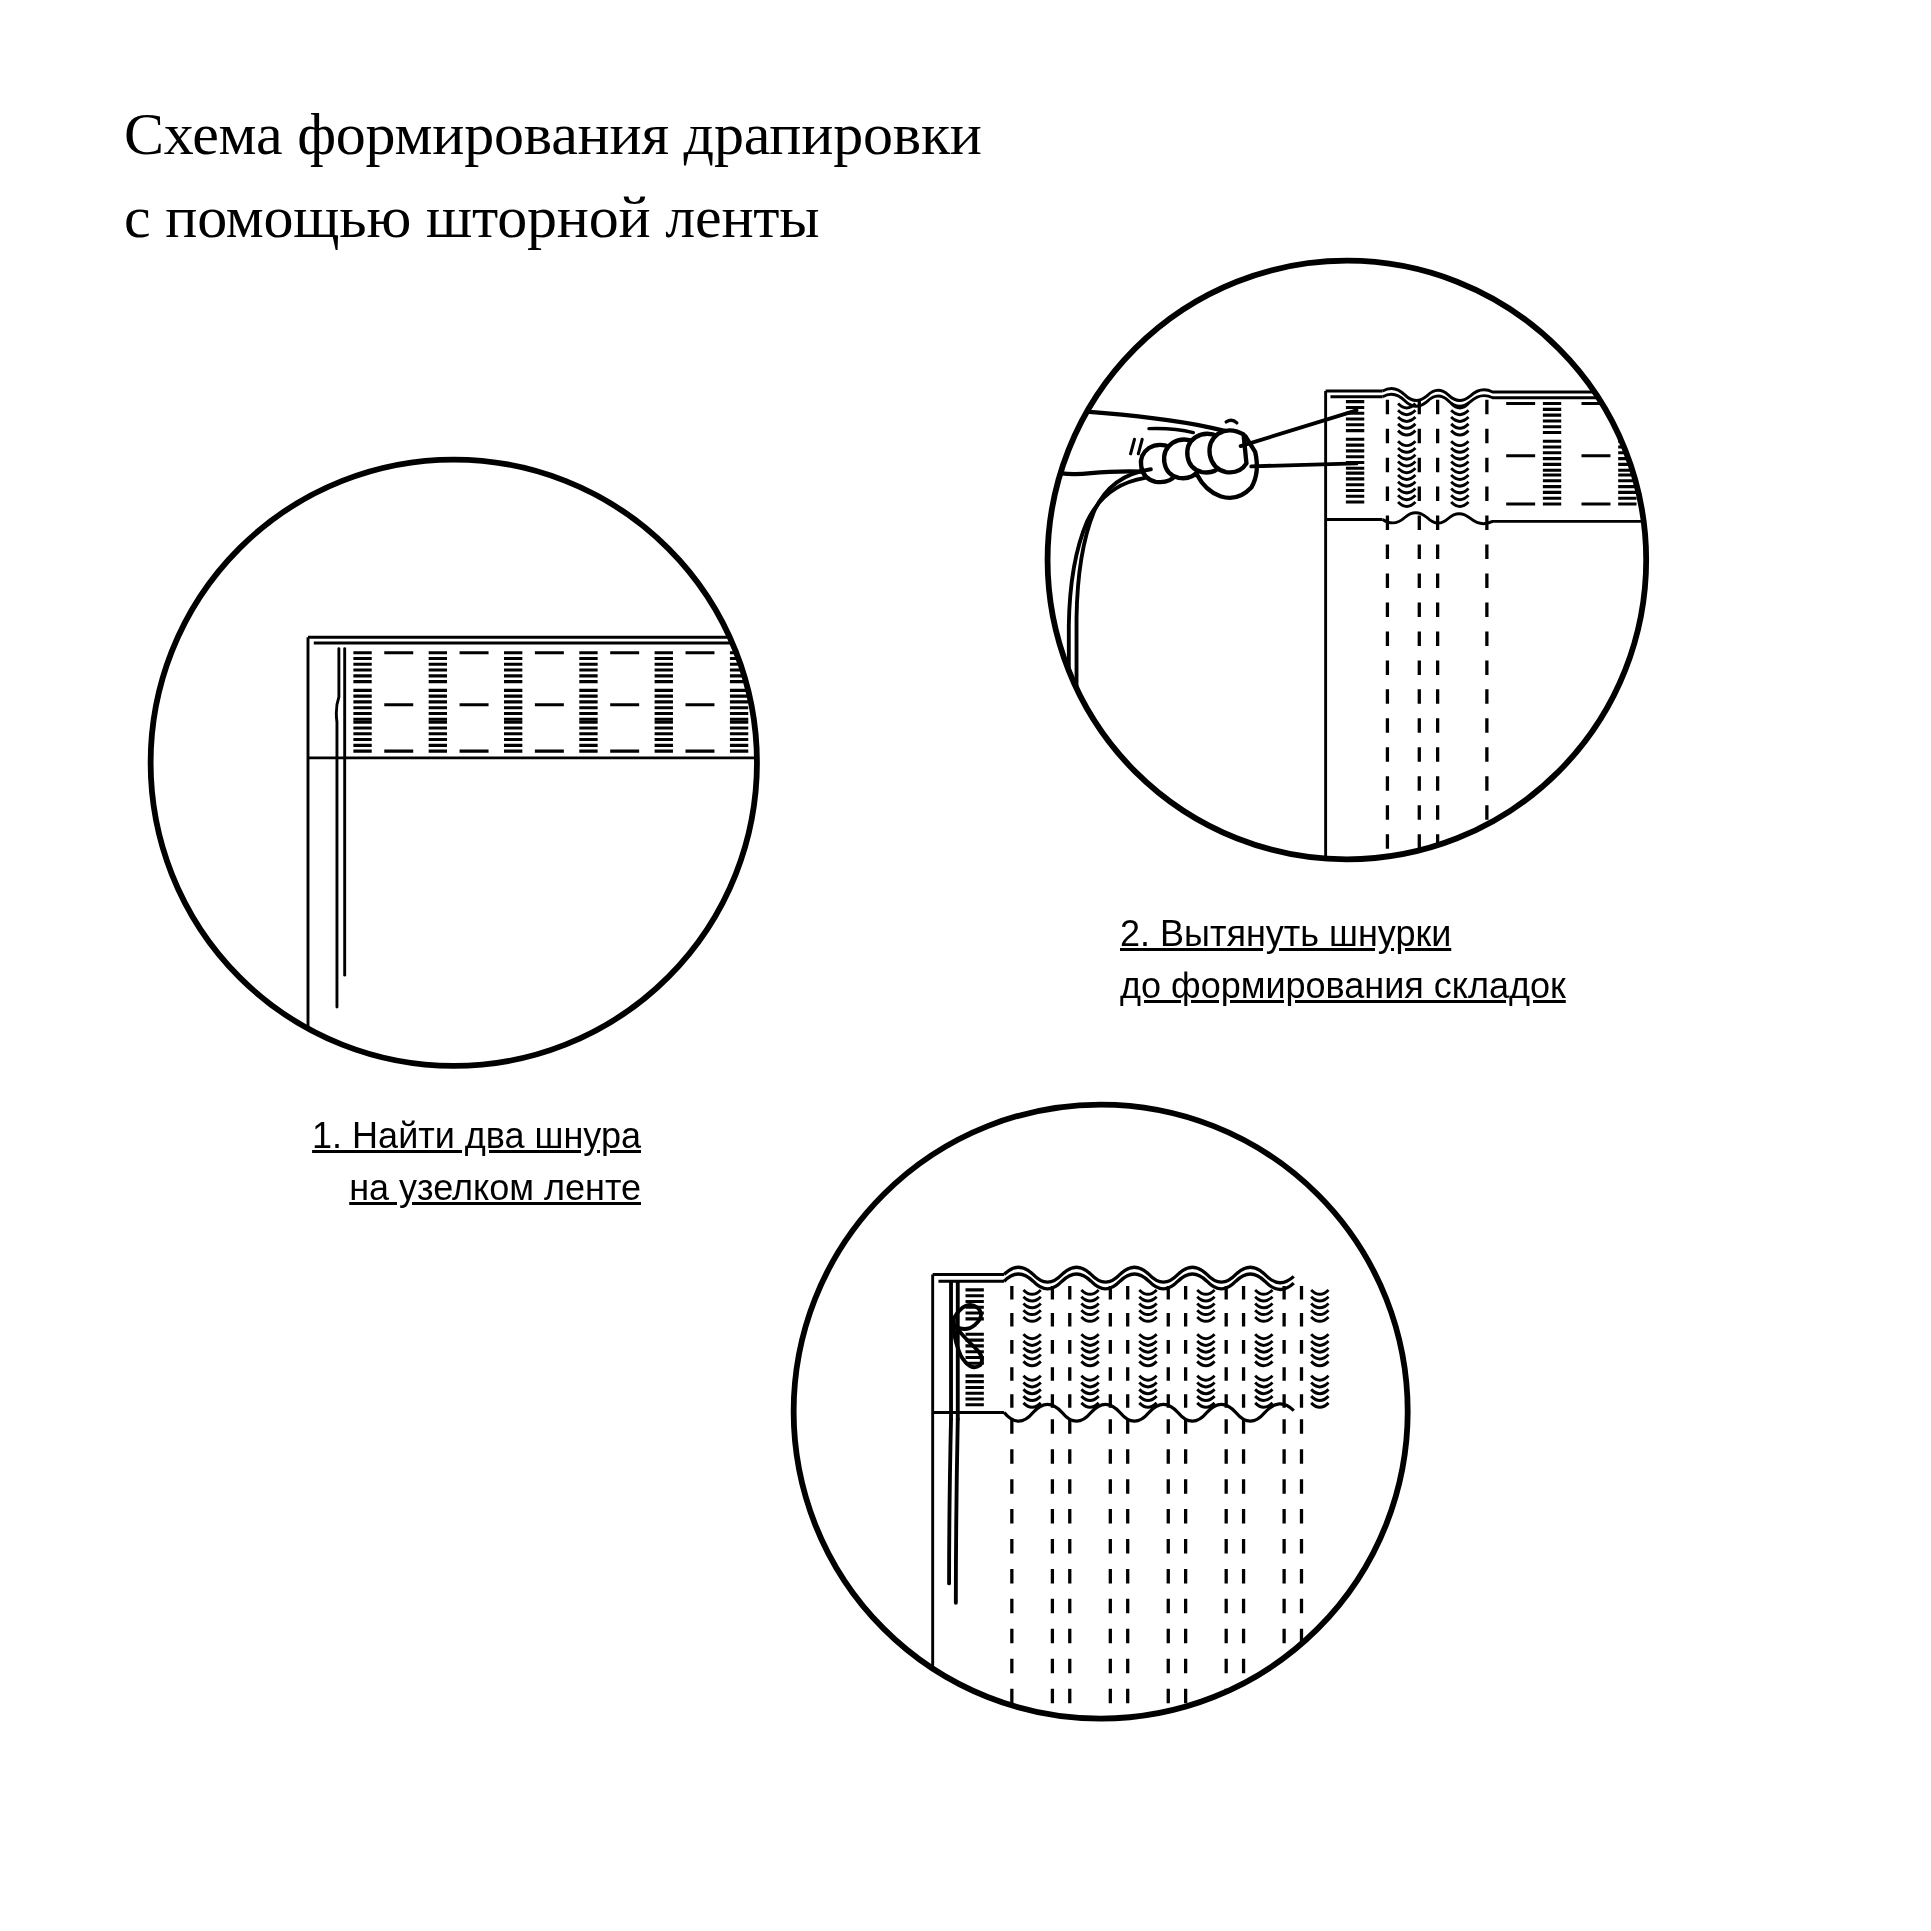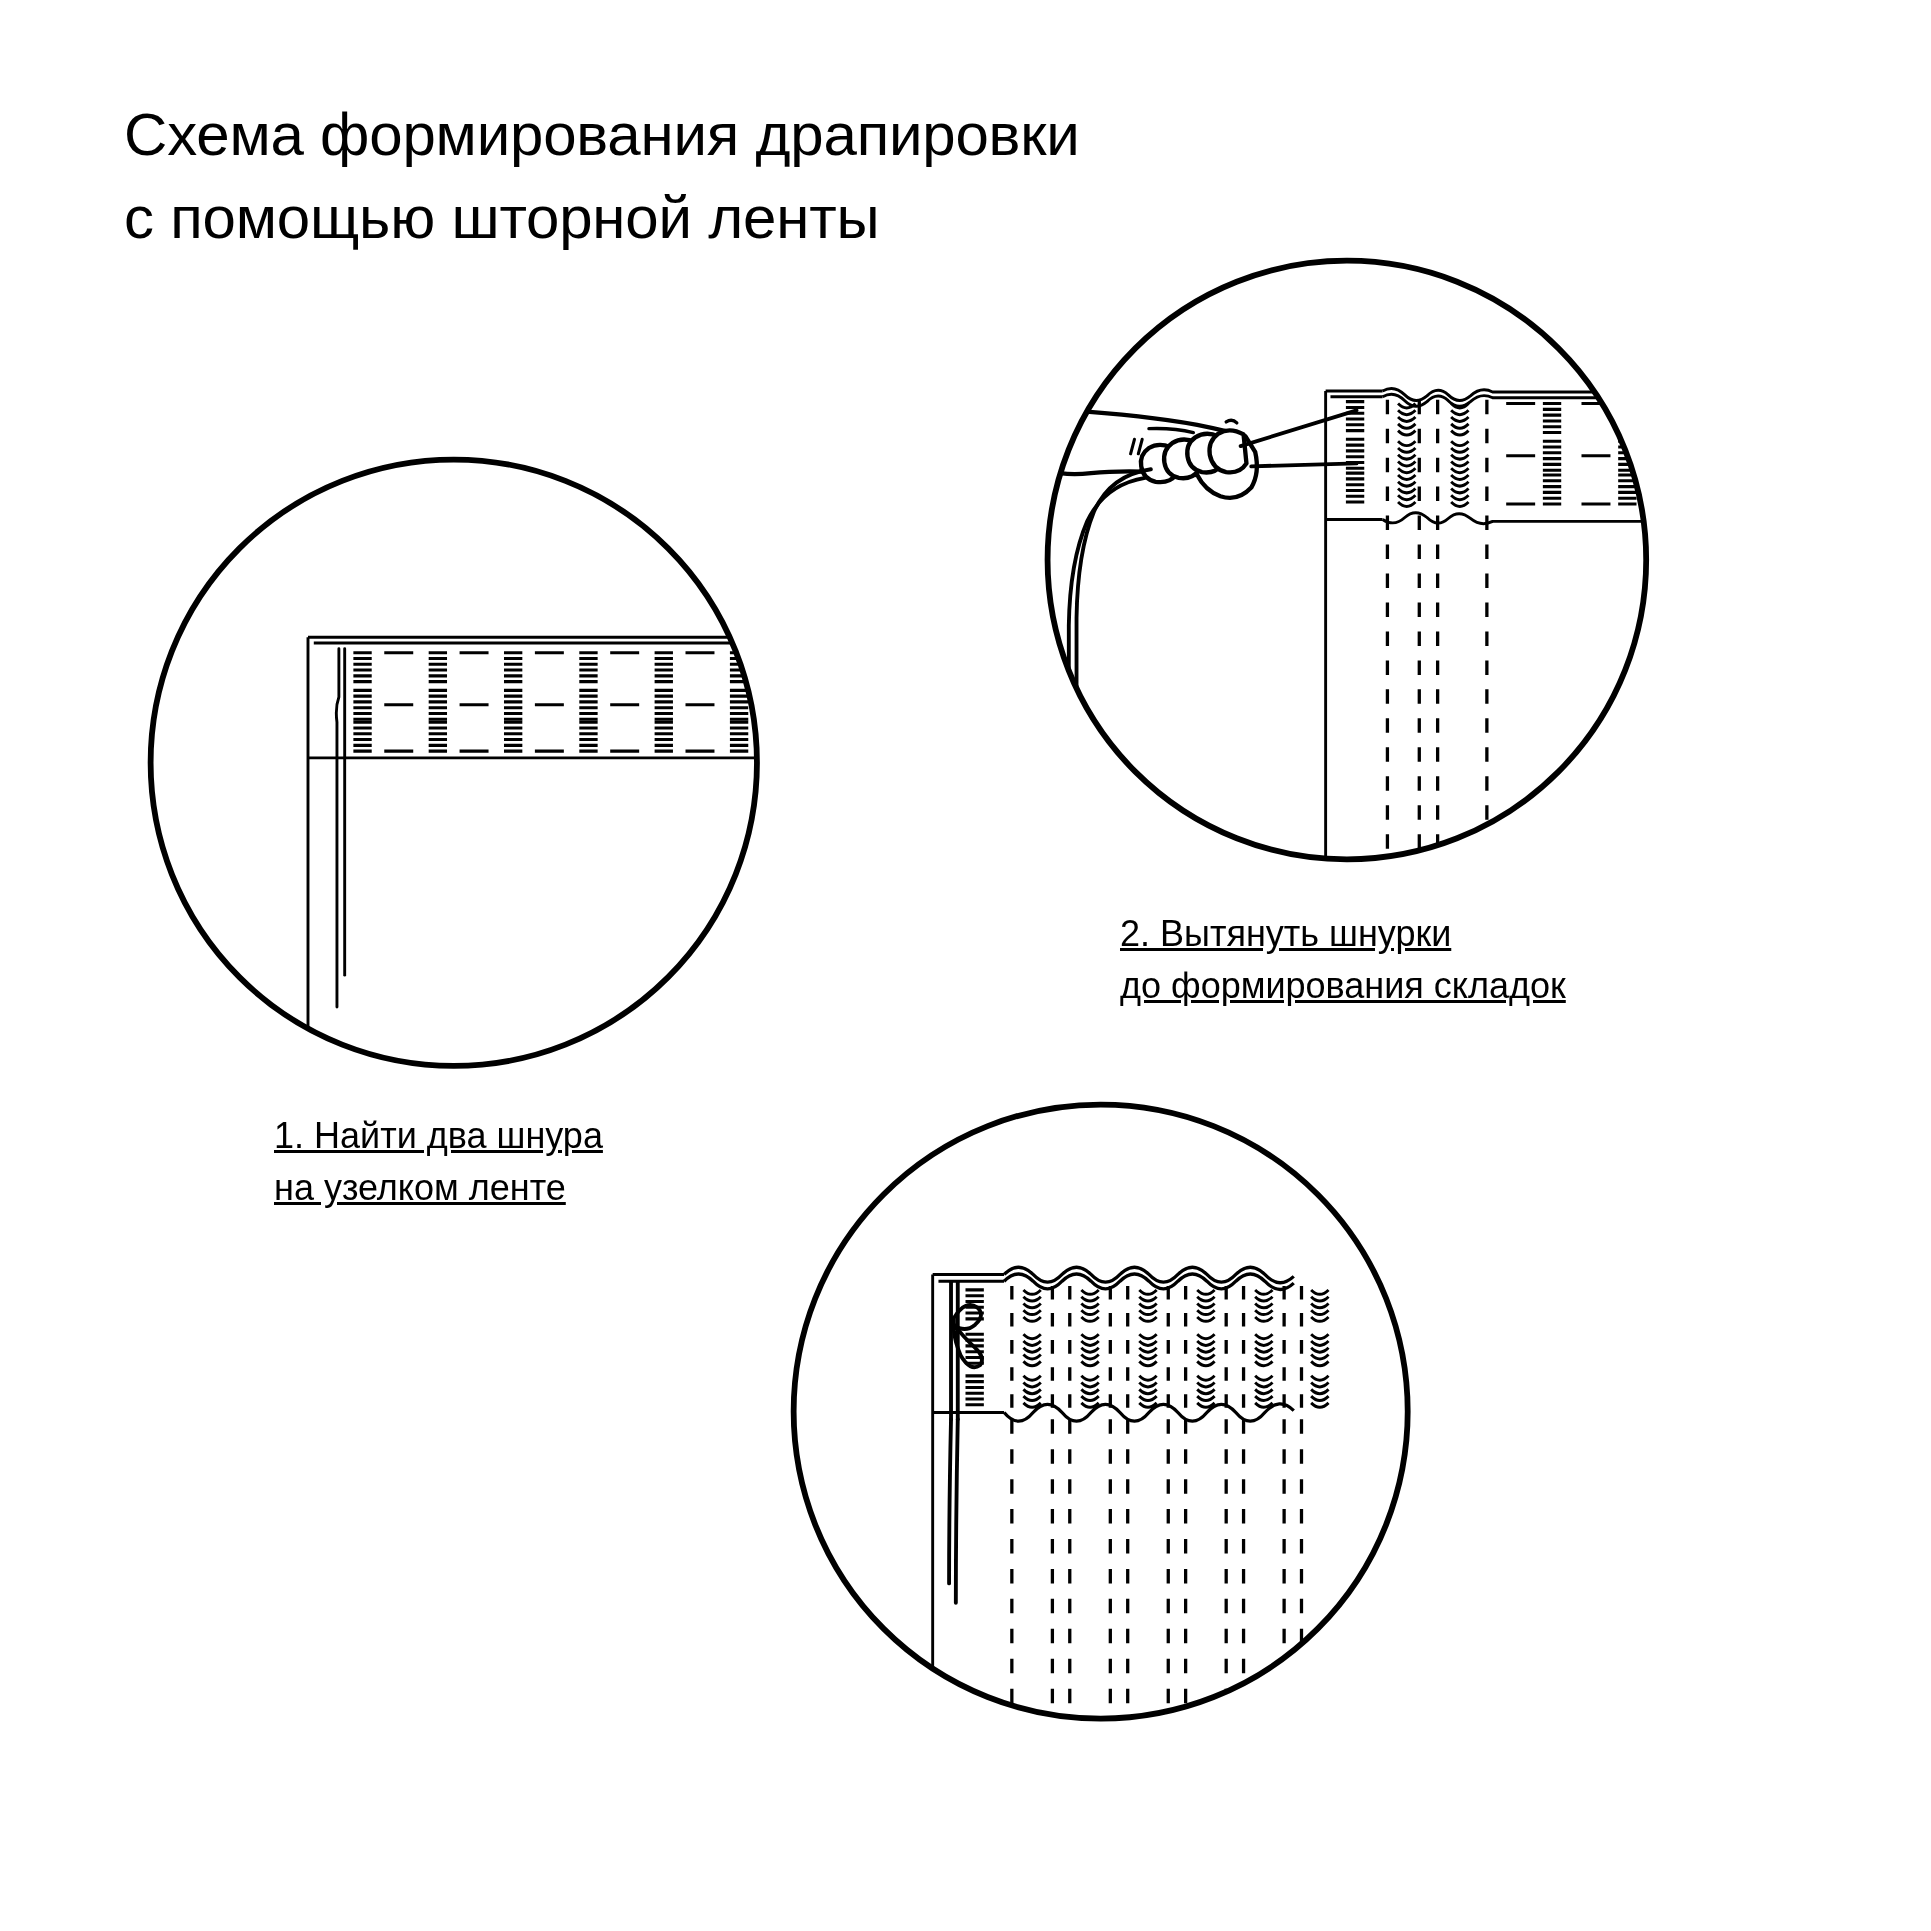--- a/index.html
+++ b/index.html
@@ -28,32 +28,33 @@
     top: 93px;
     width: 1352px;
   }
   .title-line {
     font-size: 60px;
     line-height: 83px;
     font-weight: 400;
     letter-spacing: -0.2px;
     color: #000000;
     white-space: nowrap;
+    font-family: Liberation Serif, serif;
   }
   .caption {
     position: absolute;
     font-size: 36px;
     line-height: 52px;
     font-weight: 400;
     color: #000000;
     white-space: nowrap;
   }
   .caption-line { display: block; text-decoration: underline; }
   #caption-1 { left: 274px; top: 1110px; text-align: center; width: 367px; }
-  #caption-1 .caption-line { text-align: left; }
+  #caption-1 .caption-line { text-align: right; }
   #caption-2 { left: 1120px; top: 908px; }
   #caption-3 { left: 855px; top: 1738px; }
   svg { display: block; }
 </style>
 </head>
 <body>
 
 <div id="infographic">
 
   <div class="title-block">

